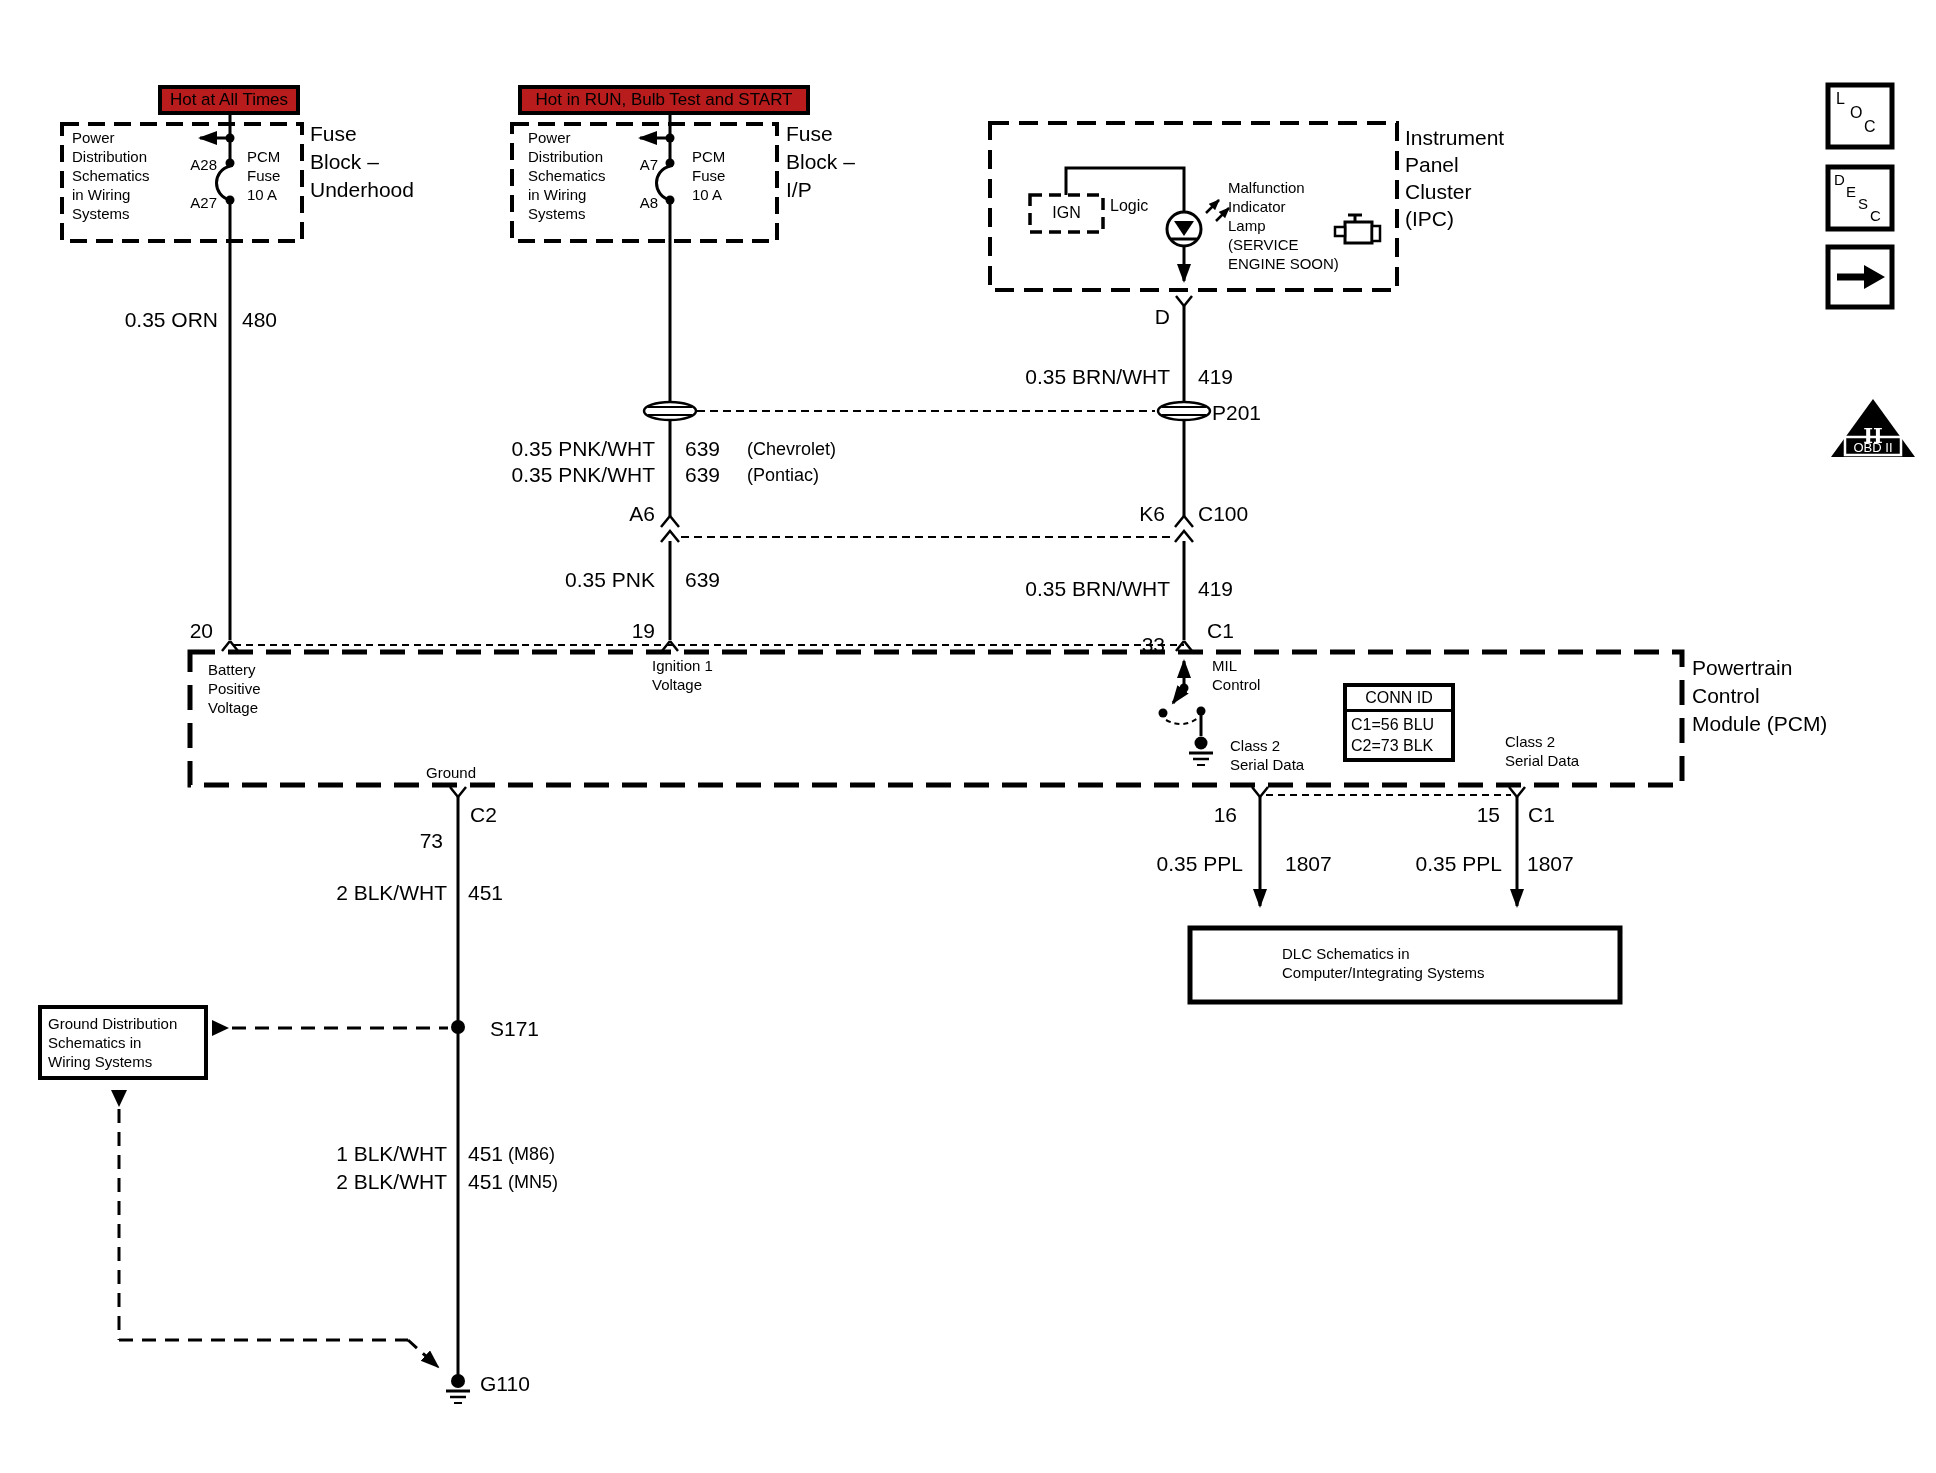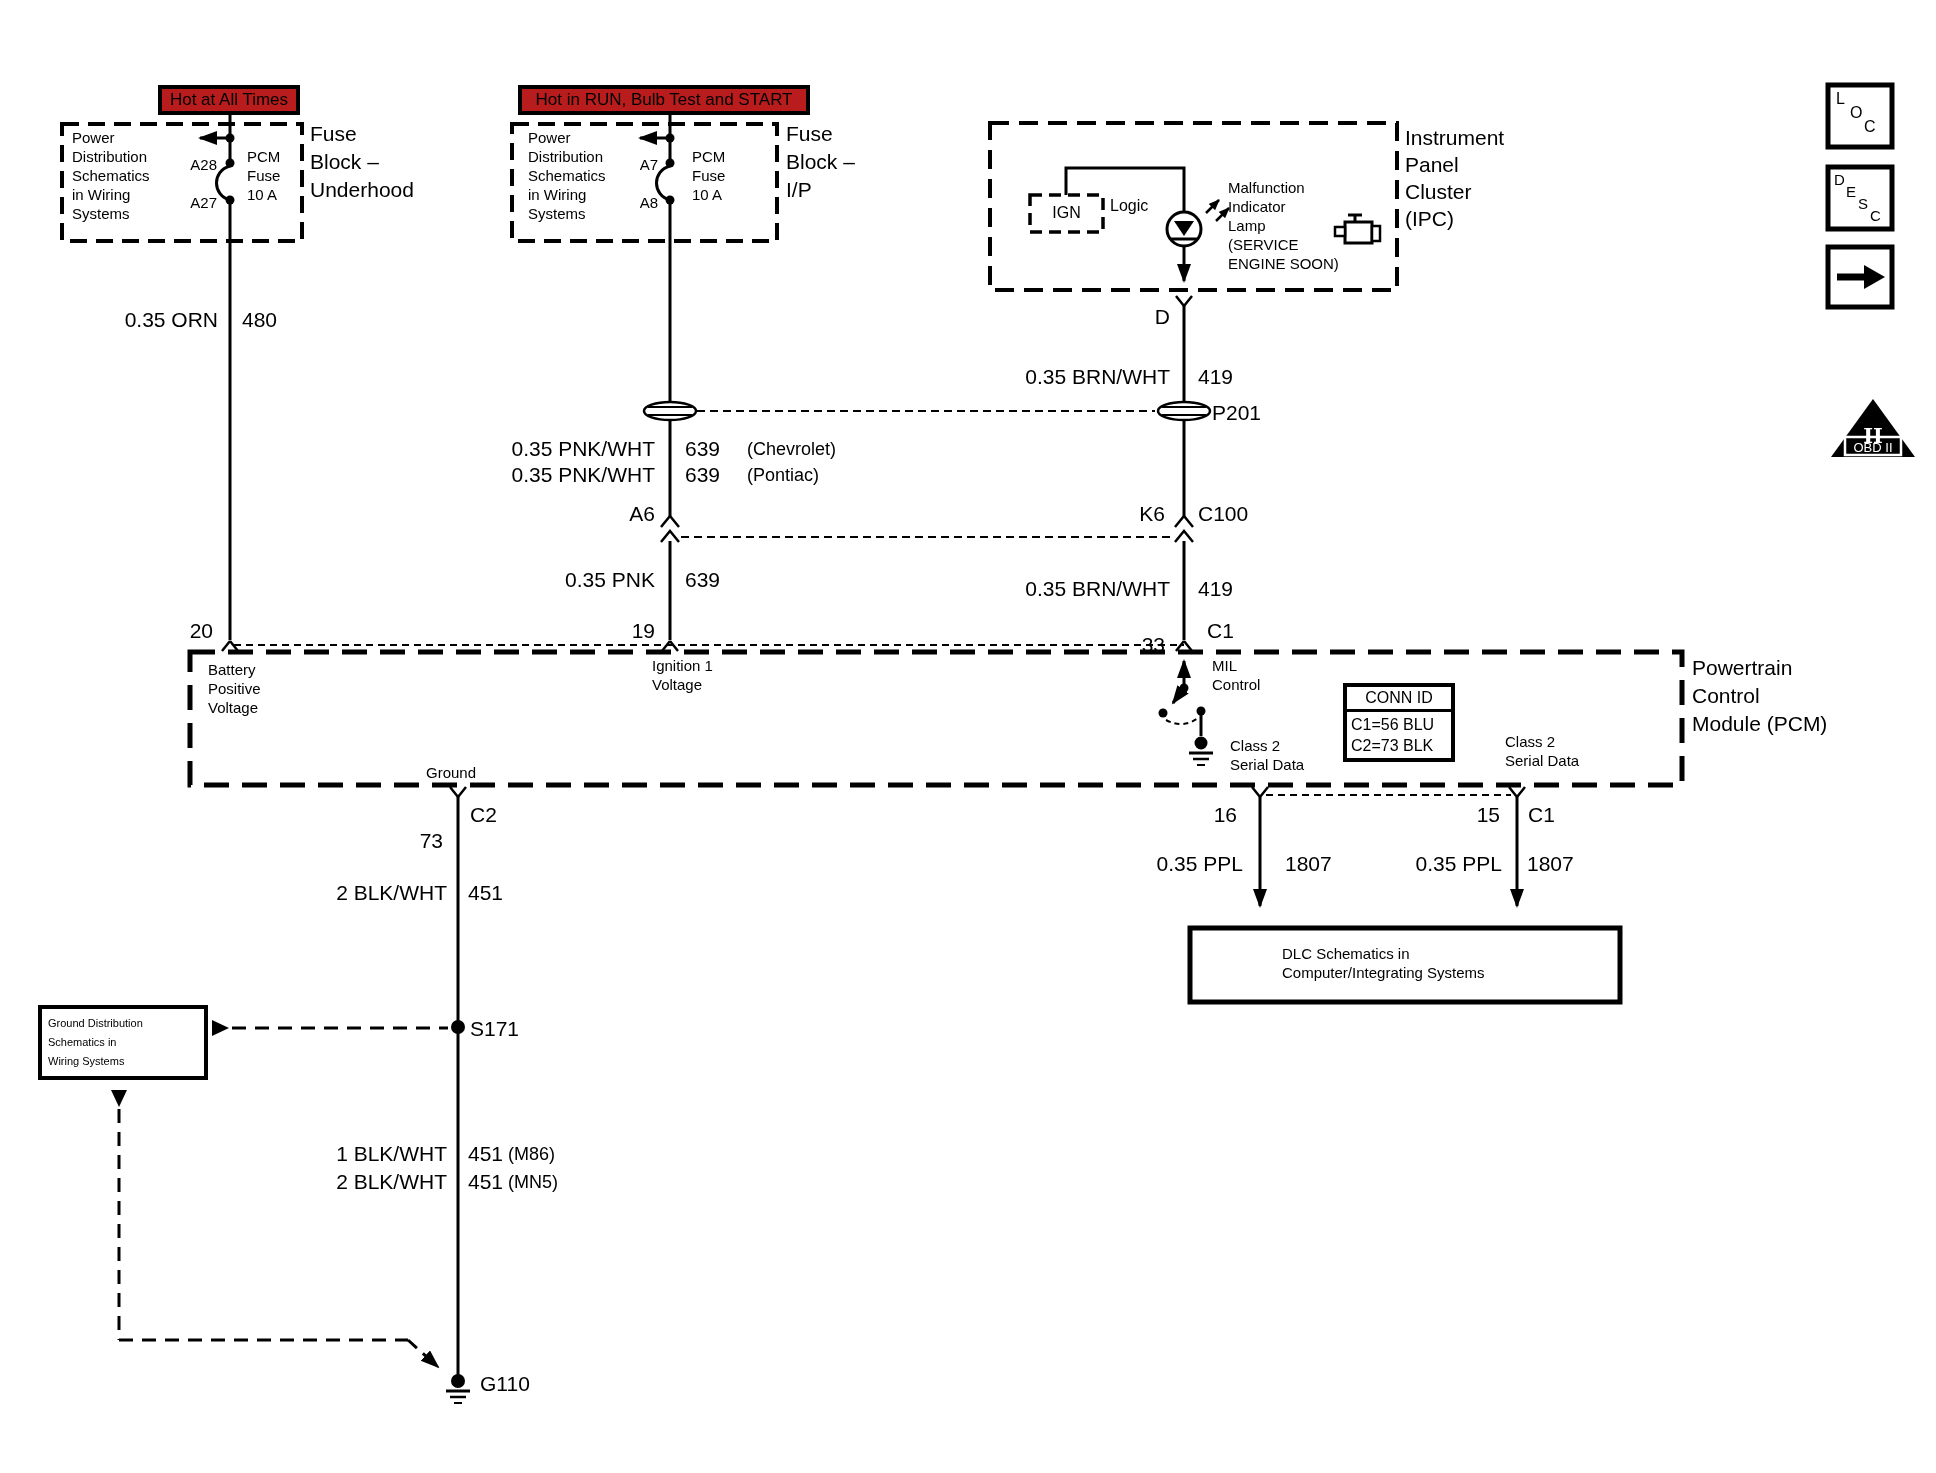--- a/index.html
+++ b/index.html
@@ -8,21 +8,21 @@
   .stage svg{position:absolute;left:0;top:0}
   .t{position:absolute;font-size:15px;line-height:19px;white-space:pre-line}
   .b{position:absolute;font-size:21px;line-height:27px;white-space:pre-line}
   .sm{position:absolute;font-size:18px;line-height:17px;white-space:pre-line}
   .ra{text-align:right}
   .ctr{text-align:center}
   .bx{position:absolute;border:4px solid #000;box-sizing:border-box;
       display:flex;align-items:center;justify-content:center;background:#b91c1c}
   .banner{font-size:17px;white-space:nowrap}
   .refbox{position:absolute;border:4px solid #000;box-sizing:border-box;background:#fff;
-          font-size:11px;line-height:19px;padding:5px 6px;white-space:pre-line}
+          font-size:15px;line-height:19px;padding:5px 6px;white-space:pre-line}
   .connid{position:absolute;border:4px solid #000;box-sizing:border-box;background:#fff}
   .connid-h{font-size:16px;line-height:20px;text-align:center;border-bottom:3px solid #000;padding:1px 4px}
   .connid-r{font-size:16px;line-height:21px;padding:2px 4px;white-space:pre-line}
   .w{color:#fff}
   .serif{font-family:"DejaVu Serif",serif;font-weight:bold}
 </style>
 </head>
 <body>
 
 <div class="stage">
@@ -256,21 +256,21 @@
 C2=73 BLK</div>
 </div>
 <div class="b" style="left:1692px;top:654px;line-height:28px">Powertrain
 Control
 Module (PCM)</div>
 
 <div class="b ra" style="left:385px;top:827px;width:58px">73</div>
 <div class="b" style="left:470px;top:801px">C2</div>
 <div class="b ra" style="left:247px;top:879px;width:200px">2 BLK/WHT</div>
 <div class="b" style="left:468px;top:879px">451</div>
-<div class="b" style="left:470px;top:1015px">S171</div>
+<div class="b" style="left:490px;top:1015px">S171</div>
 
 <div class="refbox" style="left:38px;top:1005px;width:170px">Ground Distribution
 Schematics in
 Wiring Systems</div>
 
 <div class="b ra" style="left:247px;top:1140px;width:200px">1 BLK/WHT</div>
 <div class="b" style="left:468px;top:1140px">451</div>
 <div class="sm" style="left:508px;top:1146px">(M86)</div>
 <div class="b ra" style="left:247px;top:1168px;width:200px">2 BLK/WHT</div>
 <div class="b" style="left:468px;top:1168px">451</div>

